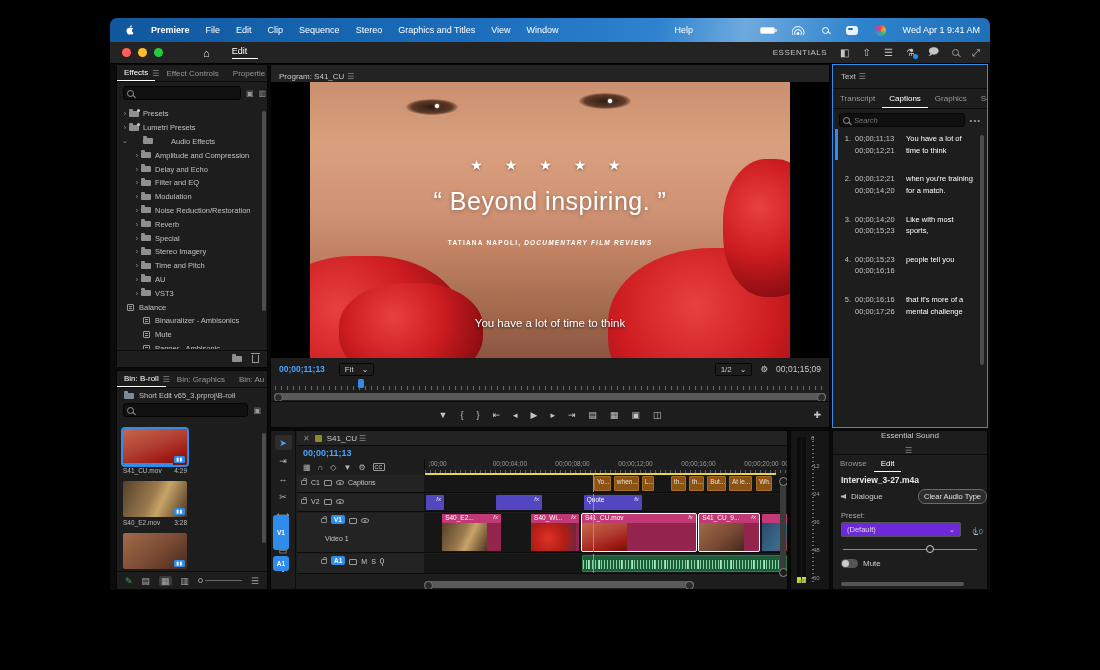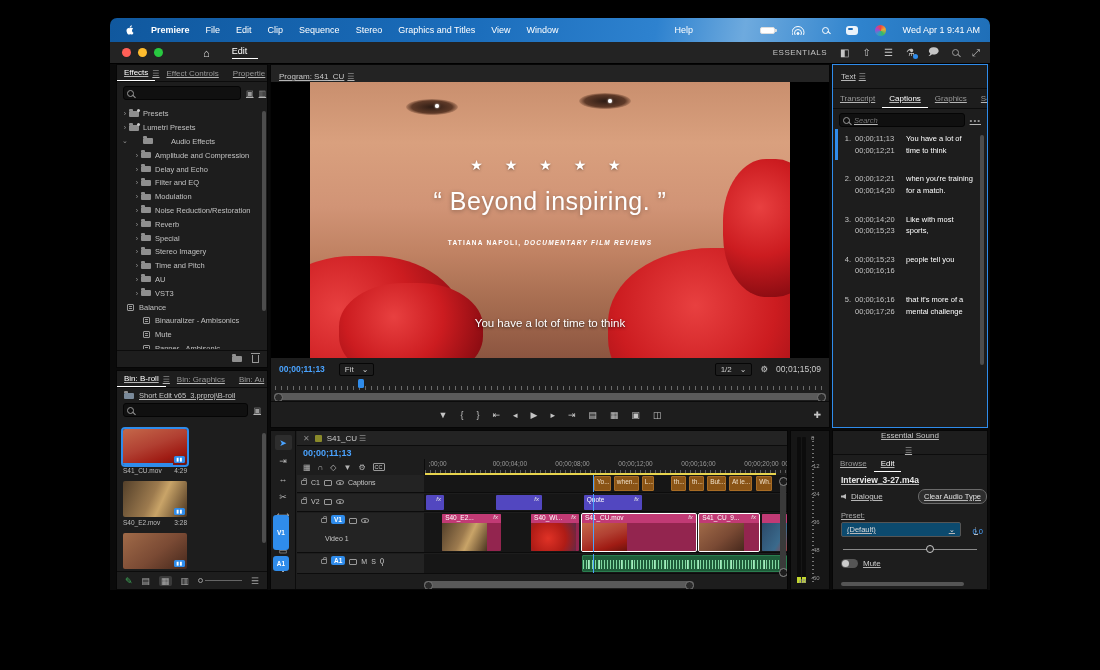--- a/index.html
+++ b/index.html
@@ -37,21 +37,21 @@
   .home{margin:0 22px 0 26px;color:#ddd;font-size:11px;}
   .nav{display:flex;gap:40px;flex-direction:column;}
   .nav .n{color:#b5b5b5;}
   .nav .n.act{color:#fff;border-bottom:1.5px solid #fff;padding-bottom:2px;}
   .wtitle{position:absolute;left:0;right:0;text-align:center;color:#c9c9c9;pointer-events:none;}
   .tb-right{position:absolute;right:10px;display:flex;align-items:center;gap:13px;color:#c5c5c5;}
   .tb-right .wsp{font-size:8px;letter-spacing:.5px;}
   .tbi{font-size:10px;position:relative;}
   .beaker-dot::after{content:"";position:absolute;right:-3px;bottom:-1px;width:5px;height:5px;border-radius:50%;background:#2f8ceb;}
   
-  .panel{position:absolute;background:#1d1d1d;border:1px solid #060606;color:#b5b5b5;overflow:hidden;text-decoration:underline;}
+  .panel{position:absolute;background:#1d1d1d;border:1px solid #060606;color:#b5b5b5;overflow:hidden;}
   .ptabs{display:flex;align-items:center;gap:0;height:17px;background:#1d1d1d;border-bottom:1px solid #0c0c0c;font-size:8px;white-space:nowrap;overflow:hidden;}
   .ptab{padding:0 7px;color:#999;}
   .ptab.act{color:#fff;border-bottom:1.5px solid #fff;height:100%;display:flex;align-items:center;}
   .hamb{color:#888;font-size:8px;margin-left:-3px;}
   .searchrow{display:flex;align-items:center;gap:5px;padding:4px 6px;}
   .sinput{flex:1;background:#101010;border:1px solid #050505;border-radius:3px;height:14px;color:#ccc;
     font-size:7.5px;padding:0 4px 0 14px;outline:none;font-style:italic;}
   .sboxwrap{position:relative;flex:1;display:flex;}
   .sboxwrap .mag{position:absolute;left:4px;top:4px;}
   
@@ -183,21 +183,21 @@
   .captc{width:47px;color:#c5c5c5;flex:none;}
   .captext{flex:1;color:#fff;}
   .dots{color:#999;letter-spacing:1px;font-size:8px;}
   
   .es-name{padding:3px 8px 1px;font-size:8.5px;color:#e8e8e8;font-weight:bold;}
   .es-row{display:flex;align-items:center;gap:5px;padding:3px 0 3px 8px;font-size:8px;color:#ccc;}
   .spk{width:5px;height:5px;background:#bbb;clip-path:polygon(0 30%,40% 30%,100% 0,100% 100%,40% 70%,0 70%);}
   .clearbtn{margin-left:auto;background:#2d2d2d;border:1px solid #6a6a6a;border-radius:7px;padding:2px 5px;
     font-size:7.5px;color:#e0e0e0;white-space:nowrap;flex:none;max-width:72px;overflow:hidden;}
   .es-label{padding:4px 8px 1px;font-size:7.5px;color:#aaa;}
-  .dd{margin:1px 26px 0 8px;background:#0c4a6e;border:1px solid #555;border-radius:2px;height:15px;display:flex;align-items:center;
+  .dd{margin:1px 26px 0 8px;background:#6d28d9;border:1px solid #555;border-radius:2px;height:15px;display:flex;align-items:center;
     justify-content:space-between;padding:0 5px;font-size:7.5px;color:#ddd;position:relative;}
   .saveic{position:absolute;right:-18px;top:2px;color:#bbb;font-size:9px;border-bottom:1px solid #bbb;line-height:9px;}
   .esval{position:absolute;right:4px;top:96px;color:#4aa3ff;font-size:7.5px;}
   .slider{margin:12px 10px 0 10px;height:1px;background:#8a8a8a;position:relative;}
   .knob{position:absolute;top:-4px;left:62%;width:8px;height:8px;border:1px solid #ccc;border-radius:50%;background:#222;}
   .toggle{width:17px;height:9px;border-radius:5px;background:#555;position:relative;flex:none;}
   .toggle::after{content:"";position:absolute;left:1px;top:1px;width:7px;height:7px;border-radius:50%;background:#ccc;}
   .es-hscroll{position:absolute;bottom:3px;left:8px;width:80%;height:4px;background:#555;border-radius:2px;}
   .help-gap{margin-left:100px;}
 </style>

